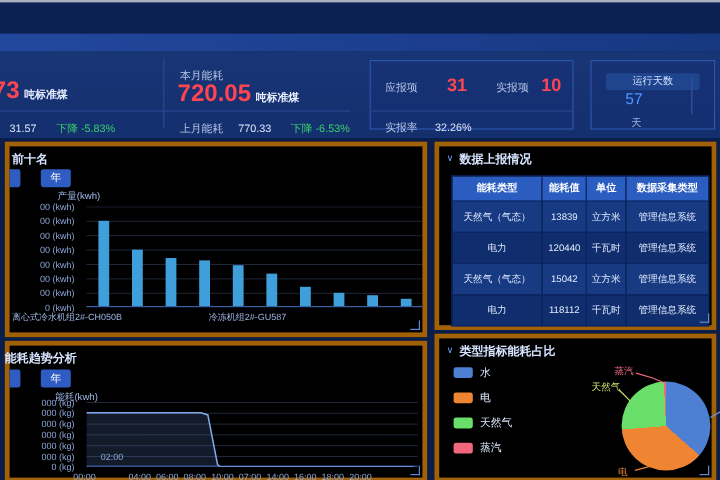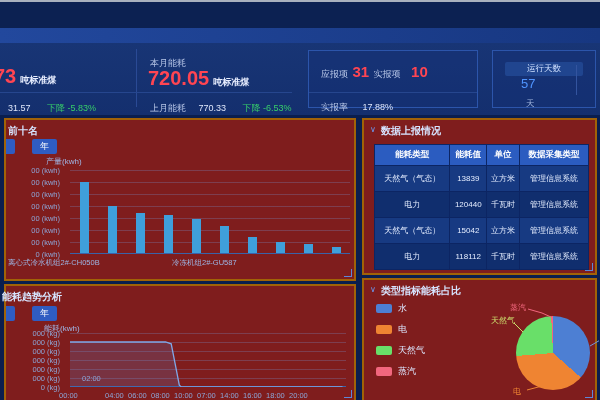--- a/index.html
+++ b/index.html
@@ -25,21 +25,21 @@
   .vdiv { position:absolute; width:1px; background:#2a4a95; }
   .hdiv { position:absolute; height:1px; background:#26468e; }
   .stat-box { position:absolute; top:7px; height:58px; border:1px solid #2c55ab;
               background:rgba(20,50,120,0.35); }
   .chip { display:inline-block; background:#20458f; color:#cfe0ff; font-size:8.5px;
           padding:1px 22px; border-radius:2px; }
   .run-days-val { font-size:13px; font-weight:normal; color:#4f94ff; }
   .run-days-unit { font-size:8.5px; color:#9fb4dd; }
 
   
-  .panel { position:absolute; background:#7f1d1d; border:2px solid #a16207; }
+  .panel { position:absolute; background:#000000; border:4px solid #a16207; }
   .panel::after { content:""; position:absolute; right:2px; bottom:2px; width:7px; height:7px;
                   border-right:1px solid #5e87d8; border-bottom:1px solid #5e87d8; }
   .panel-title { position:absolute; left:6px; top:4px; font-size:10px; font-weight:bold;
                  color:#d6e4ff; white-space:nowrap; }
   .chev { position:absolute; left:6px; top:5px; font-size:8px; color:#6d9bf5; }
   .title-right { left:17px; }
   .tab { position:absolute; font-size:9px; color:#fff; background:#2f5cc2;
          padding:1px 8px; border-radius:2px; }
   .tab-cut { position:absolute; left:0; width:9px; height:15px; background:#2f5cc2;
              border-radius:0 2px 2px 0; }
@@ -98,28 +98,28 @@
     </div>
     <div style="position:absolute;left:150px;top:54px;white-space:nowrap;">
       <span class="stat-label">上月能耗</span>
       <span class="sub-val" style="margin-left:8px;">770.33</span>
       <span class="delta-green">下降 -6.53%</span>
     </div>
 
     <div class="stat-box" style="left:308px;width:170px;">
       <div style="position:absolute;left:12px;top:12px;white-space:nowrap;">
         <span class="stat-label">应报项</span>
-        <span class="big-red-sm" style="margin:0 0;">31</span>
+        <span class="big-red-sm" style="margin:0 20px;">31</span>
         <span class="stat-label">实报项</span>
         <span class="big-red-sm" style="margin-left:6px;">10</span>
       </div>
       <div class="hdiv" style="left:0;top:41px;width:168px;"></div>
       <div style="position:absolute;left:12px;top:45px;white-space:nowrap;">
         <span class="stat-label">实报率</span>
-        <span class="sub-val" style="margin-left:10px;">17.88%</span>
+        <span class="sub-val" style="margin-left:10px;">32.26%</span>
       </div>
     </div>
 
     <div class="stat-box" style="left:492px;width:104px;">
       <div style="position:absolute;left:12px;top:6px;">
         <span class="chip">运行天数</span>
       </div>
       <div style="position:absolute;left:28px;top:23px;">
         <span class="run-days-val">57</span>
       </div>

